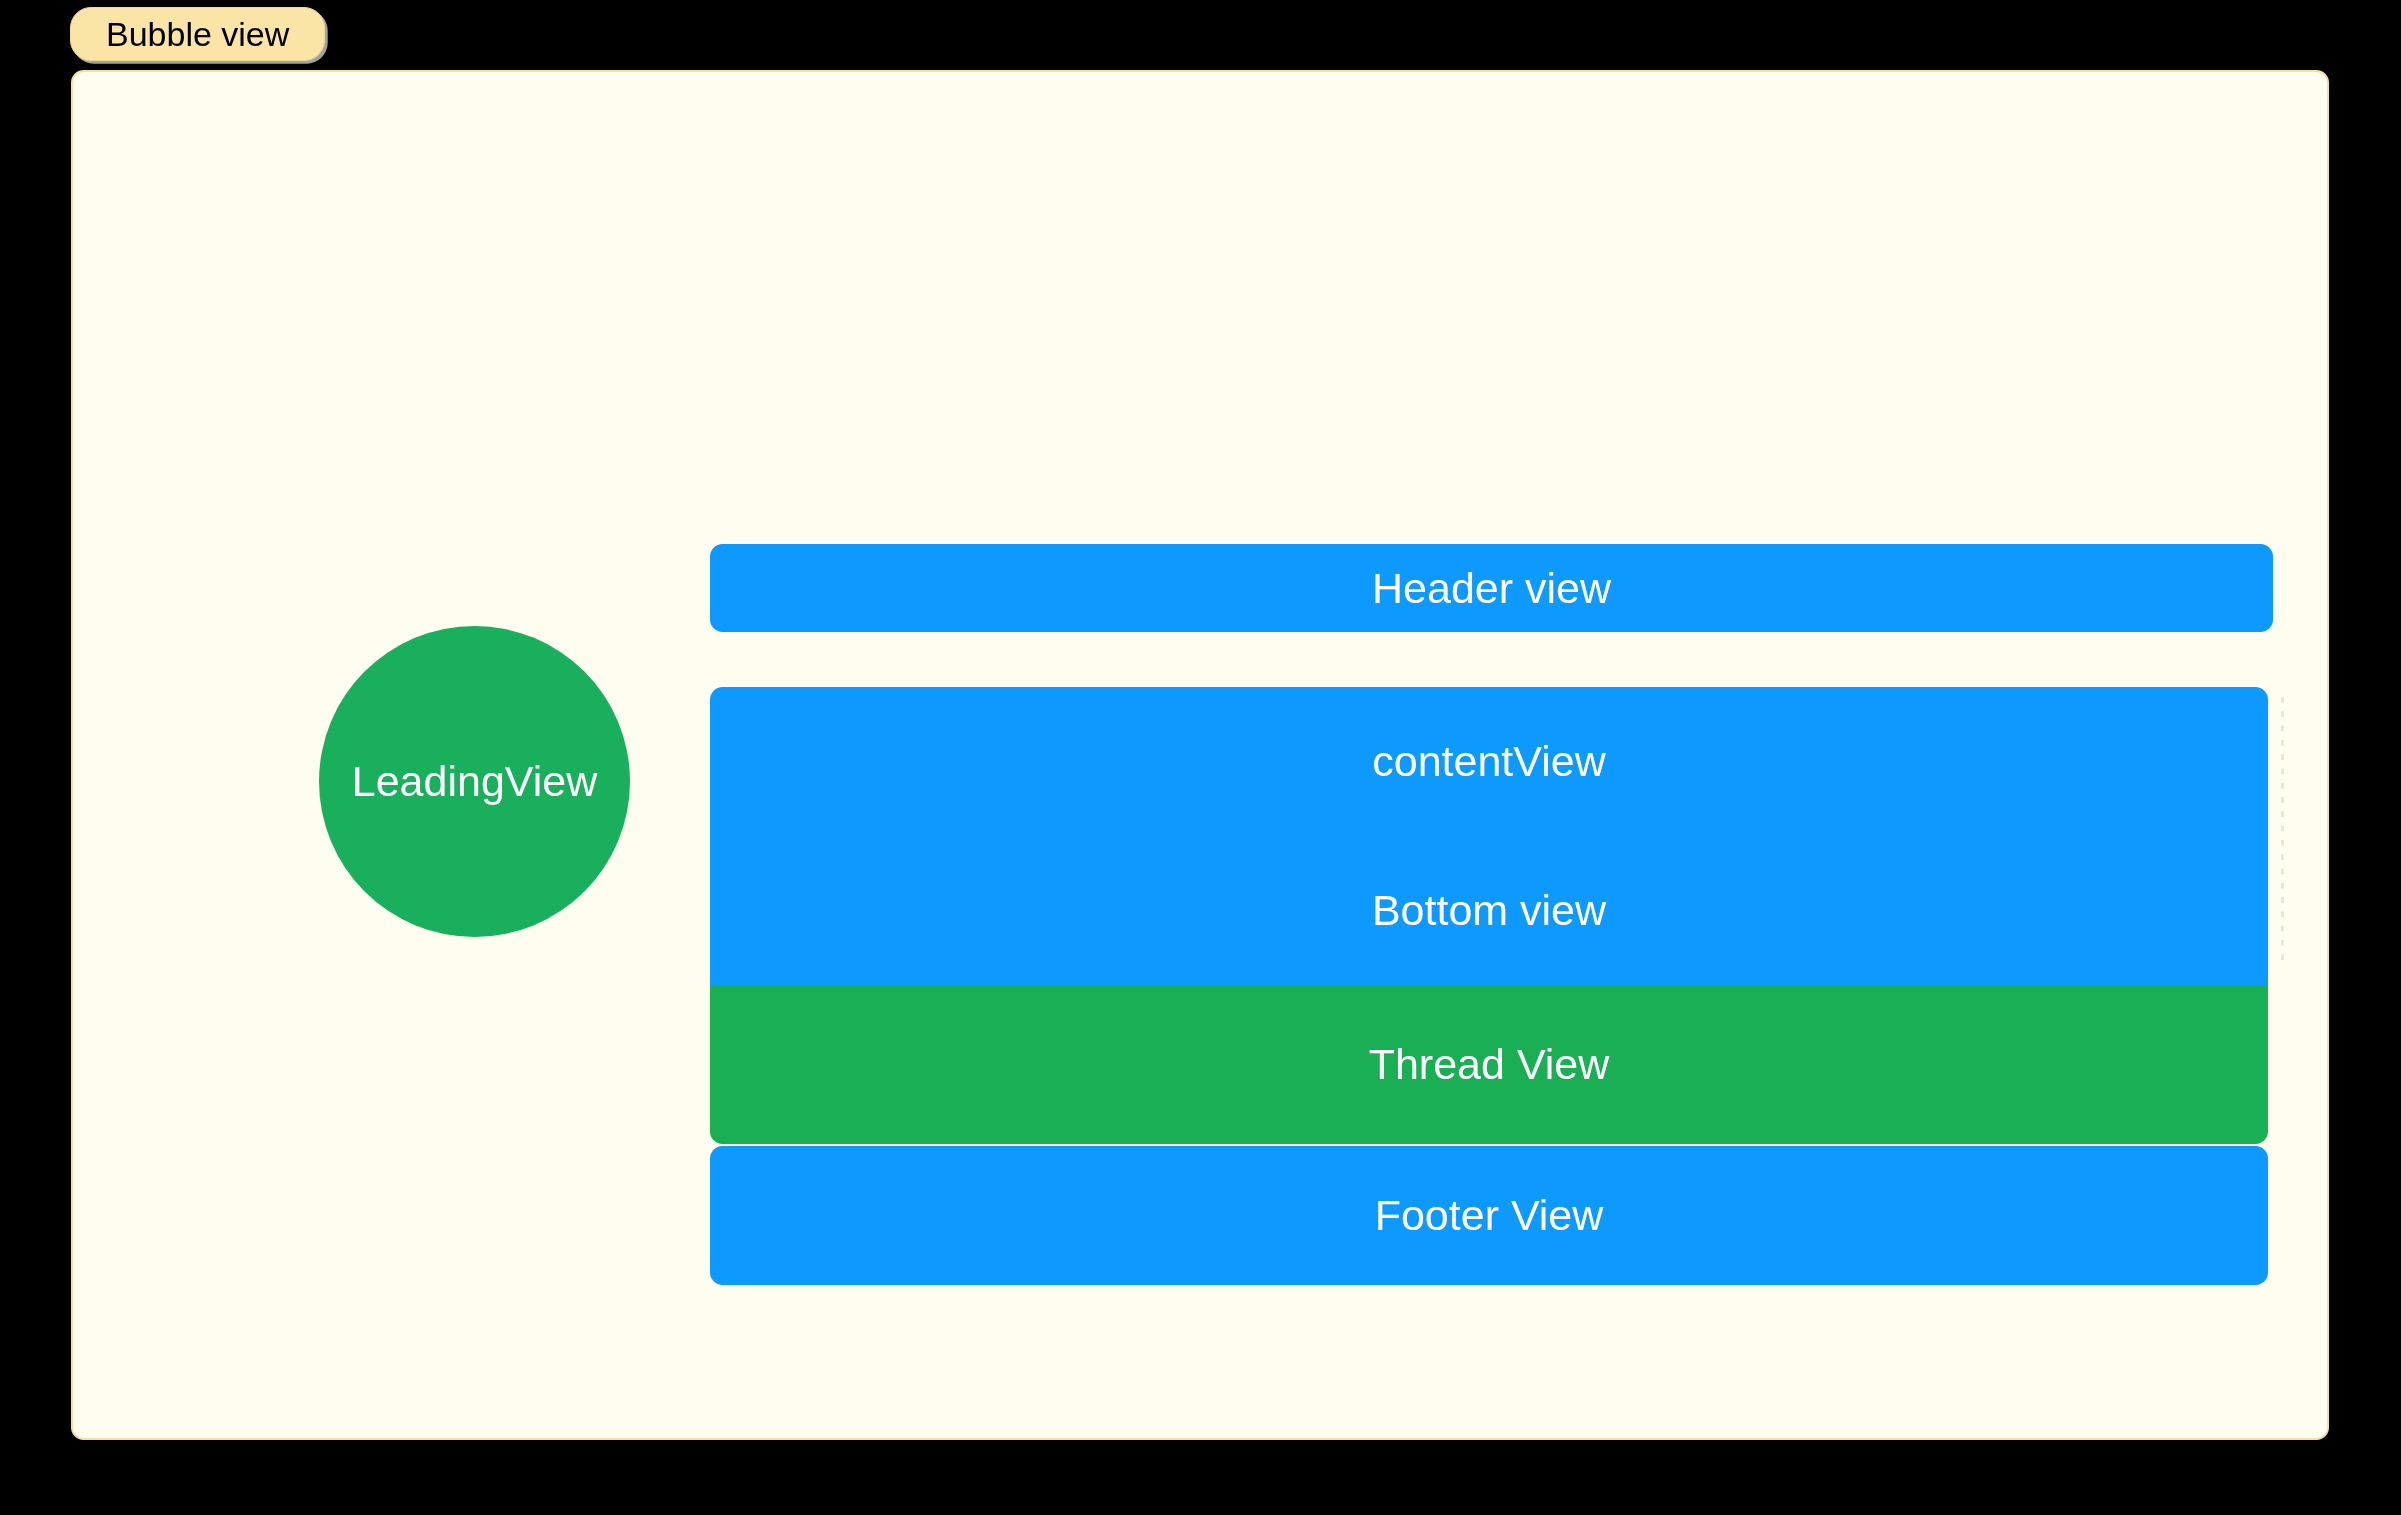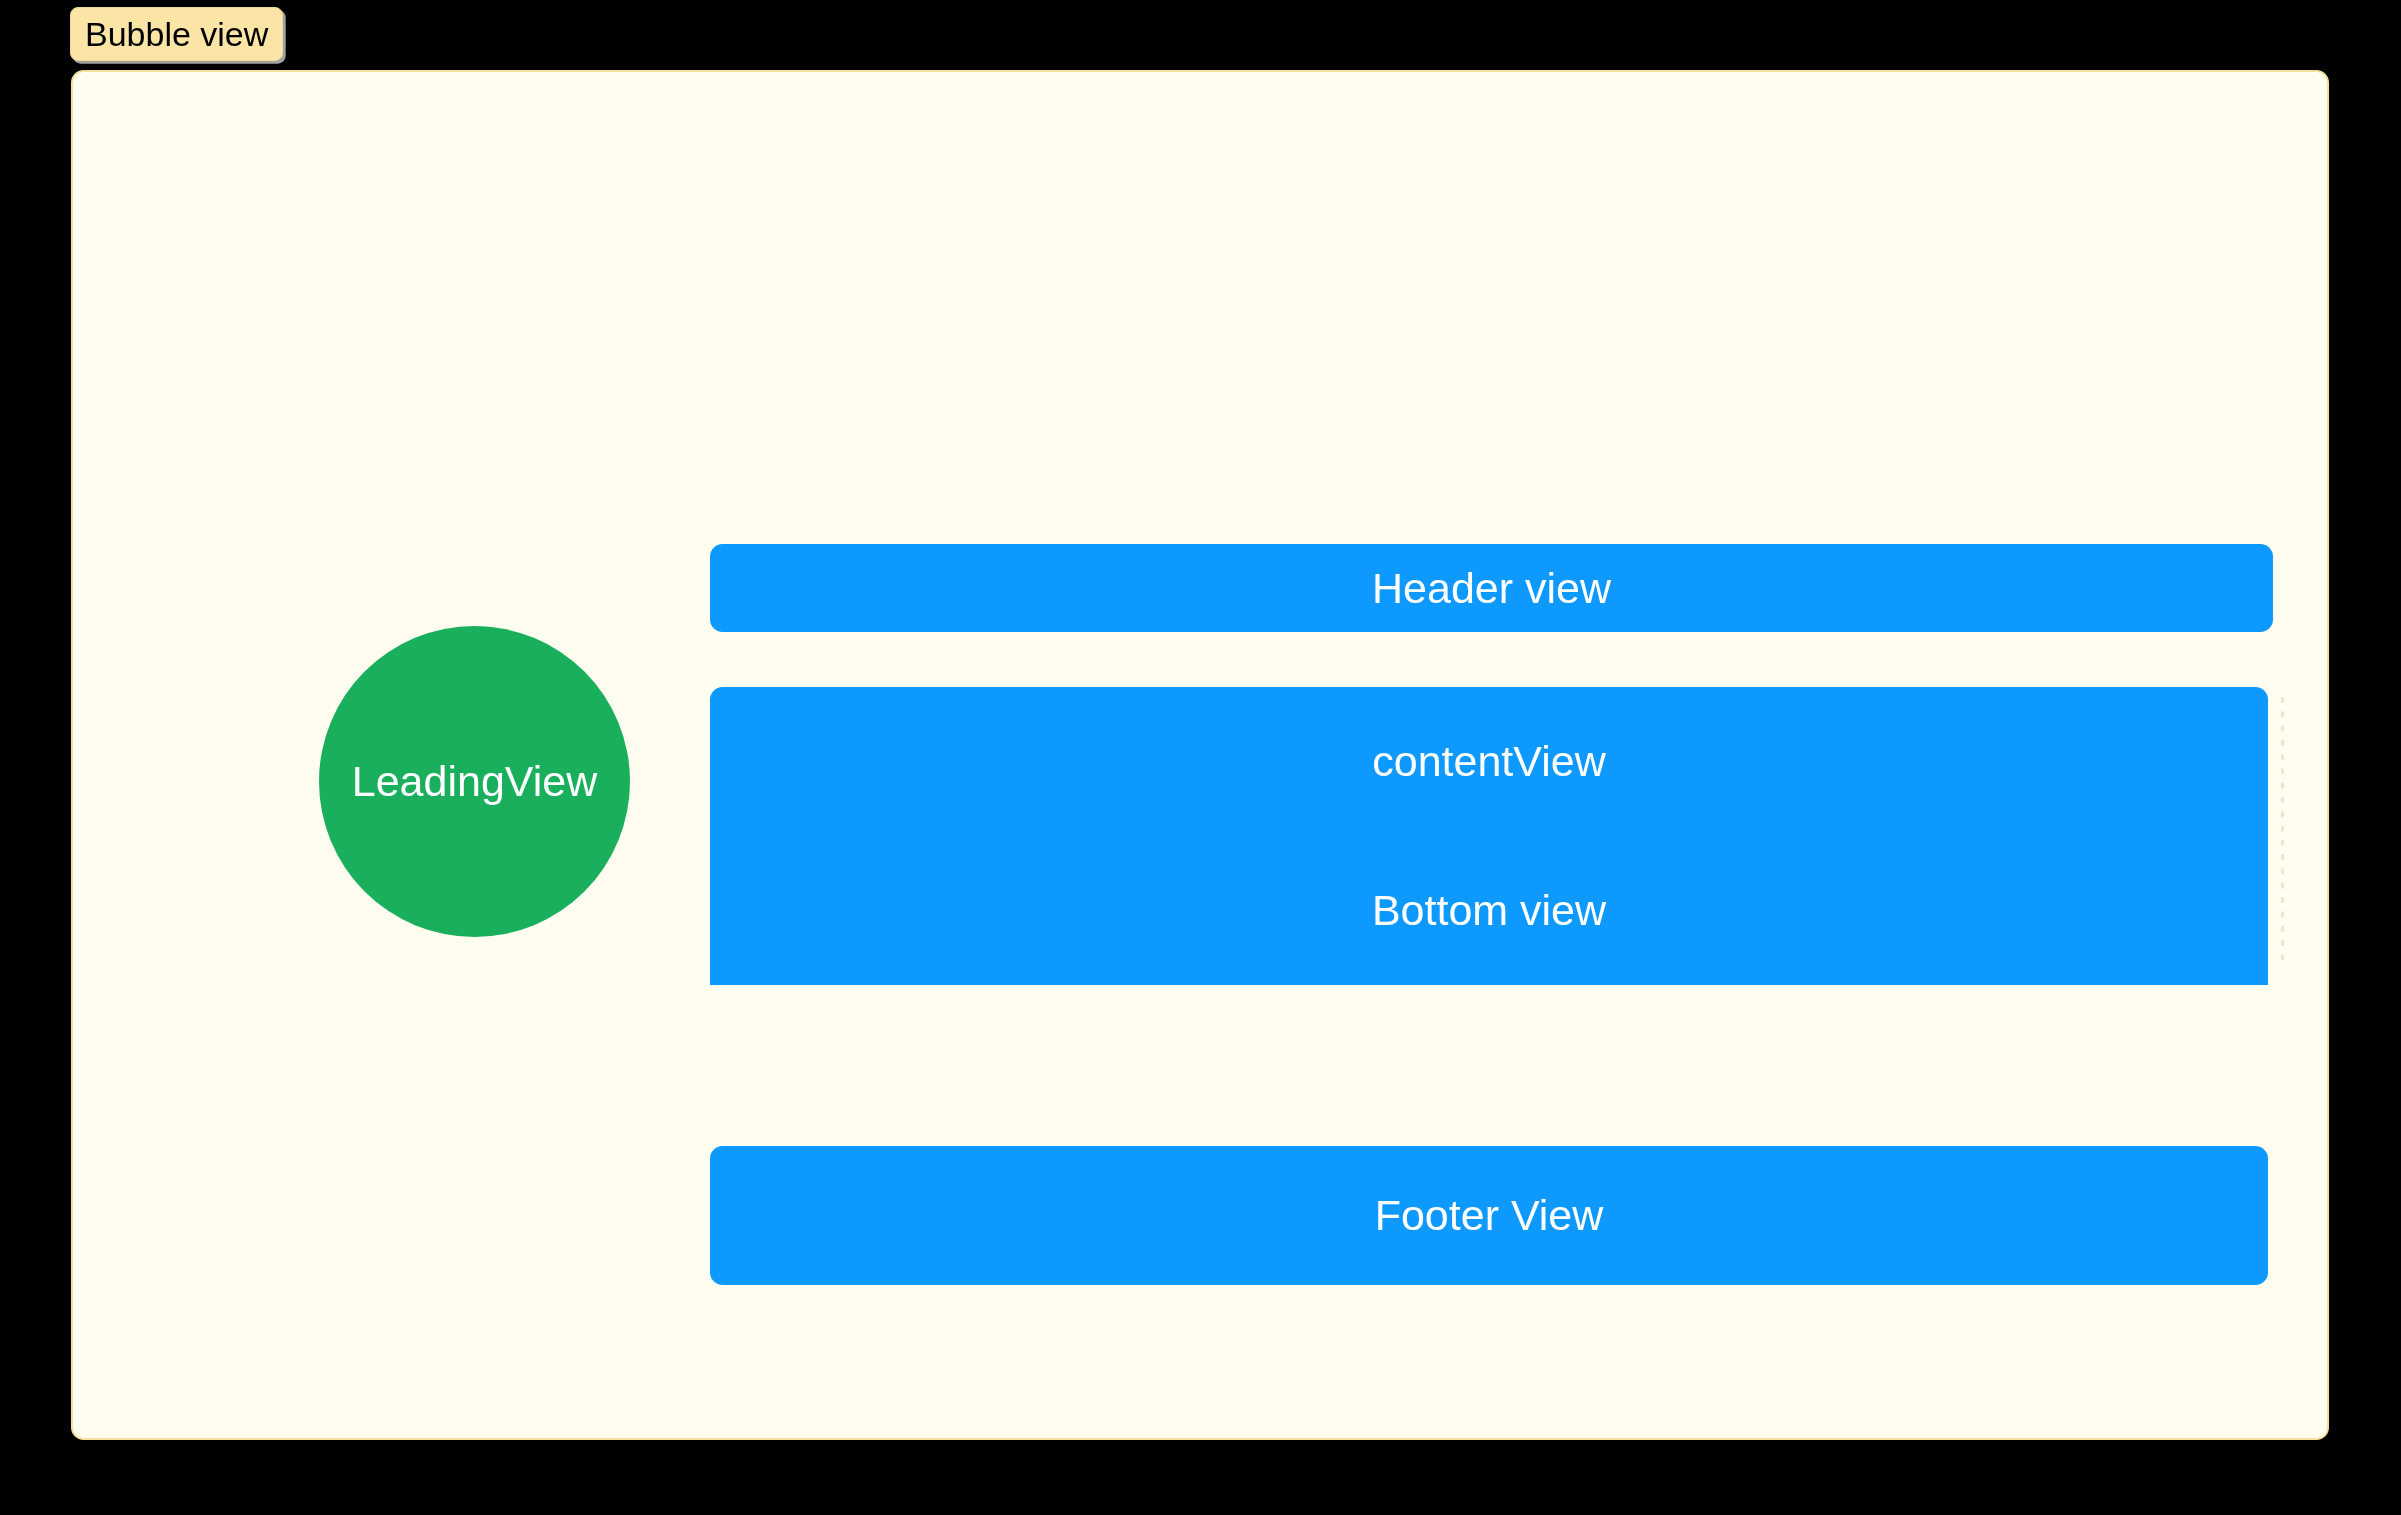--- a/index.html
+++ b/index.html
@@ -31,26 +31,26 @@
     border-radius: 12.5px;
     box-sizing: border-box;
   }
 
   
   .badge {
     position: absolute;
     left: 70px;
     top: 7.1px;
     height: 54px;
-    padding: 0 14px;
+    padding: 0 35px;
     display: flex;
     align-items: center;
     background: #fae5a7;
     border: 1.8px solid #efd892;
-    border-radius: 8px;
+    border-radius: 21px;
     box-shadow: 2.7px 2.7px 0 0 rgba(190,190,190,0.85);
     box-sizing: border-box;
     z-index: 30;
   }
   .badge-label {
     font-size: 34px;
     line-height: 1;
     color: #000000;
     white-space: nowrap;
     font-family: "Liberation Sans", sans-serif;
@@ -170,20 +170,23 @@
 
     <div class="bar bar-content">
       <div class="label-row">
         <span>contentView</span>
       </div>
       <div class="label-row">
         <span>Bottom view</span>
       </div>
     </div>
 
+    <div class="bar bar-thread">
+      <span>Thread View</span>
+    </div>
 
     <div class="bar bar-footer">
       <span>Footer View</span>
     </div>
 
     <div class="guide-dots"></div>
 
   </div>
 
   <div class="badge">

